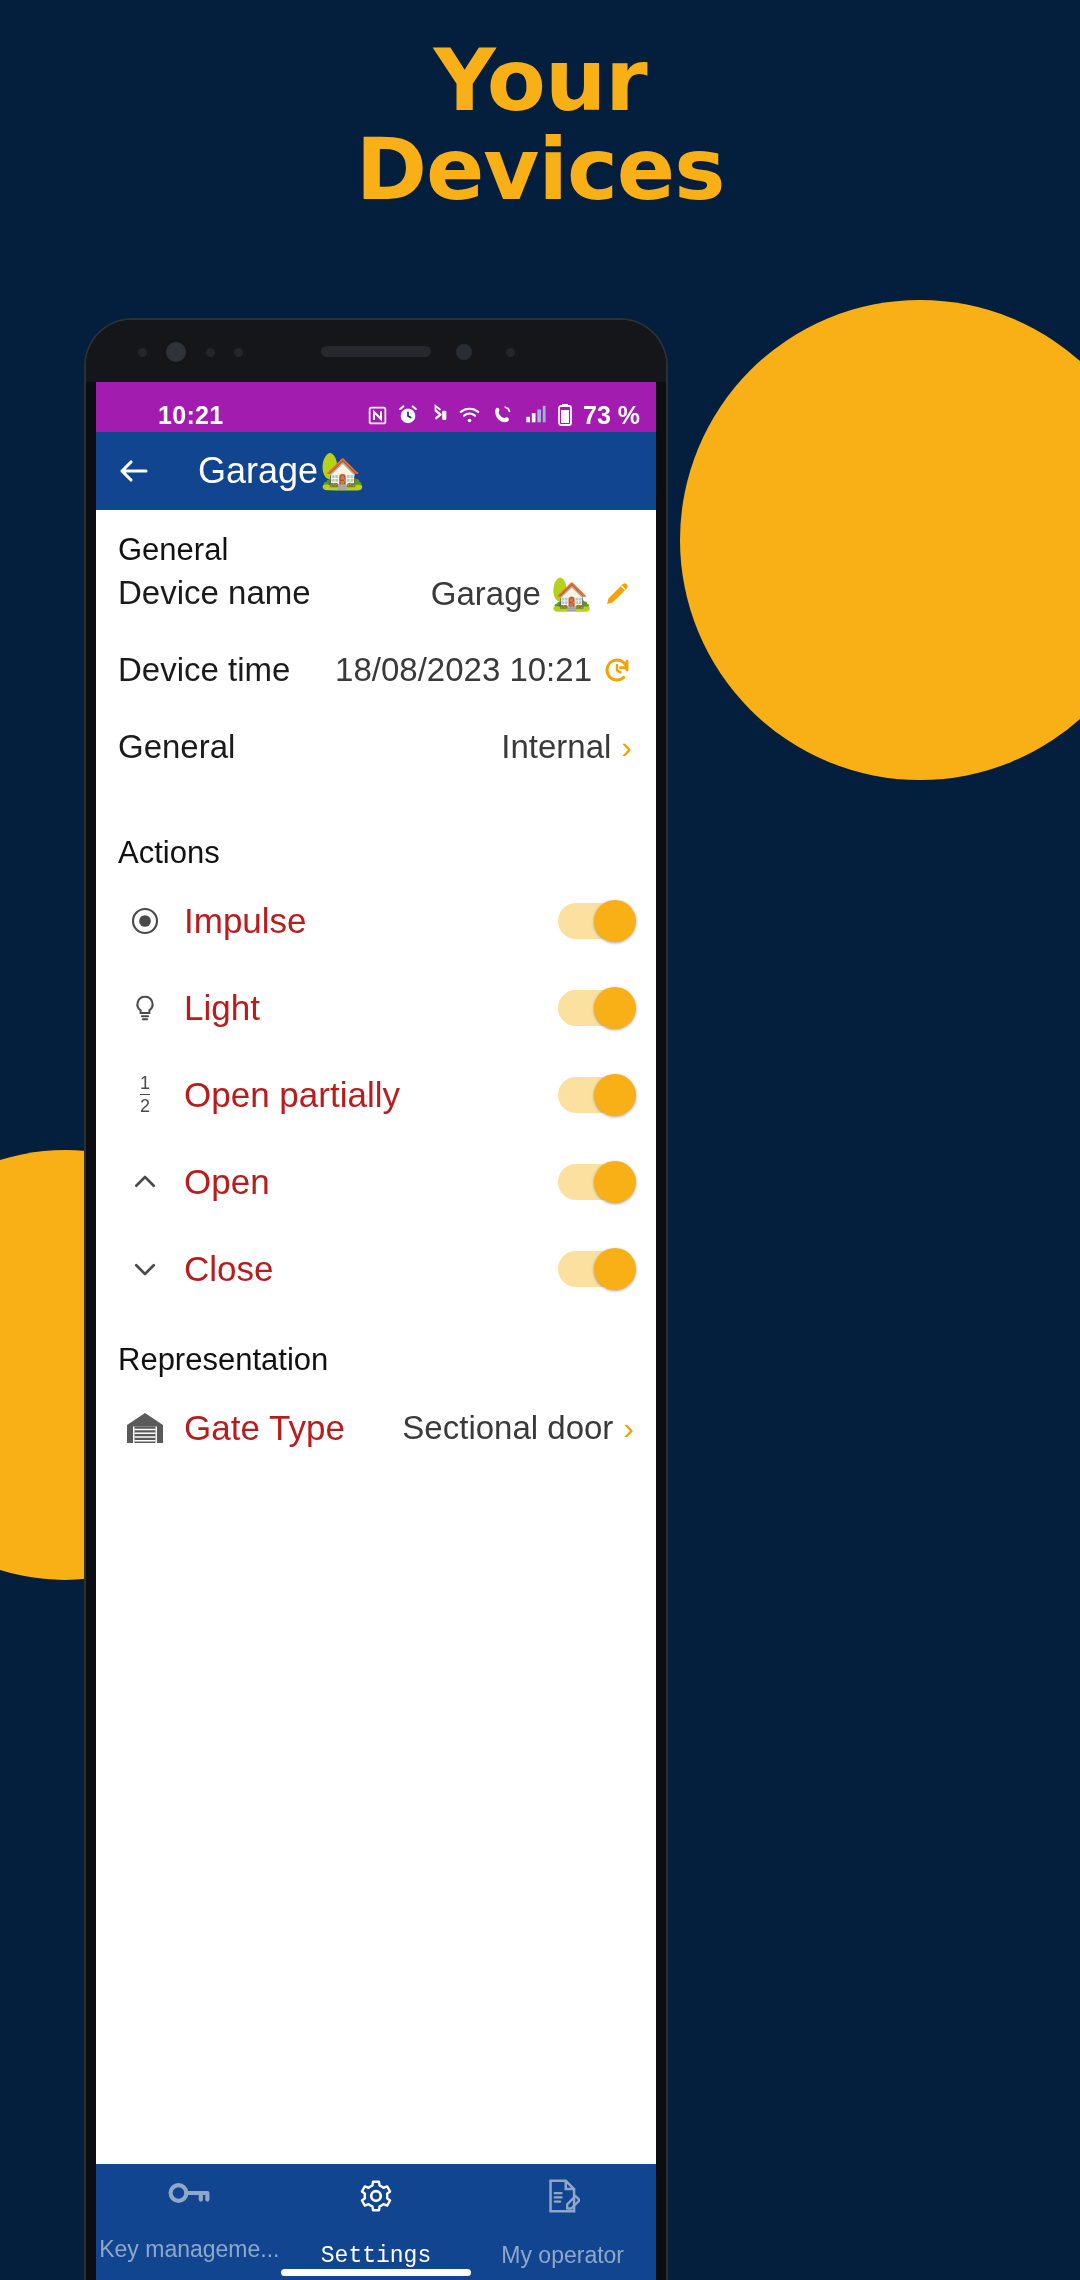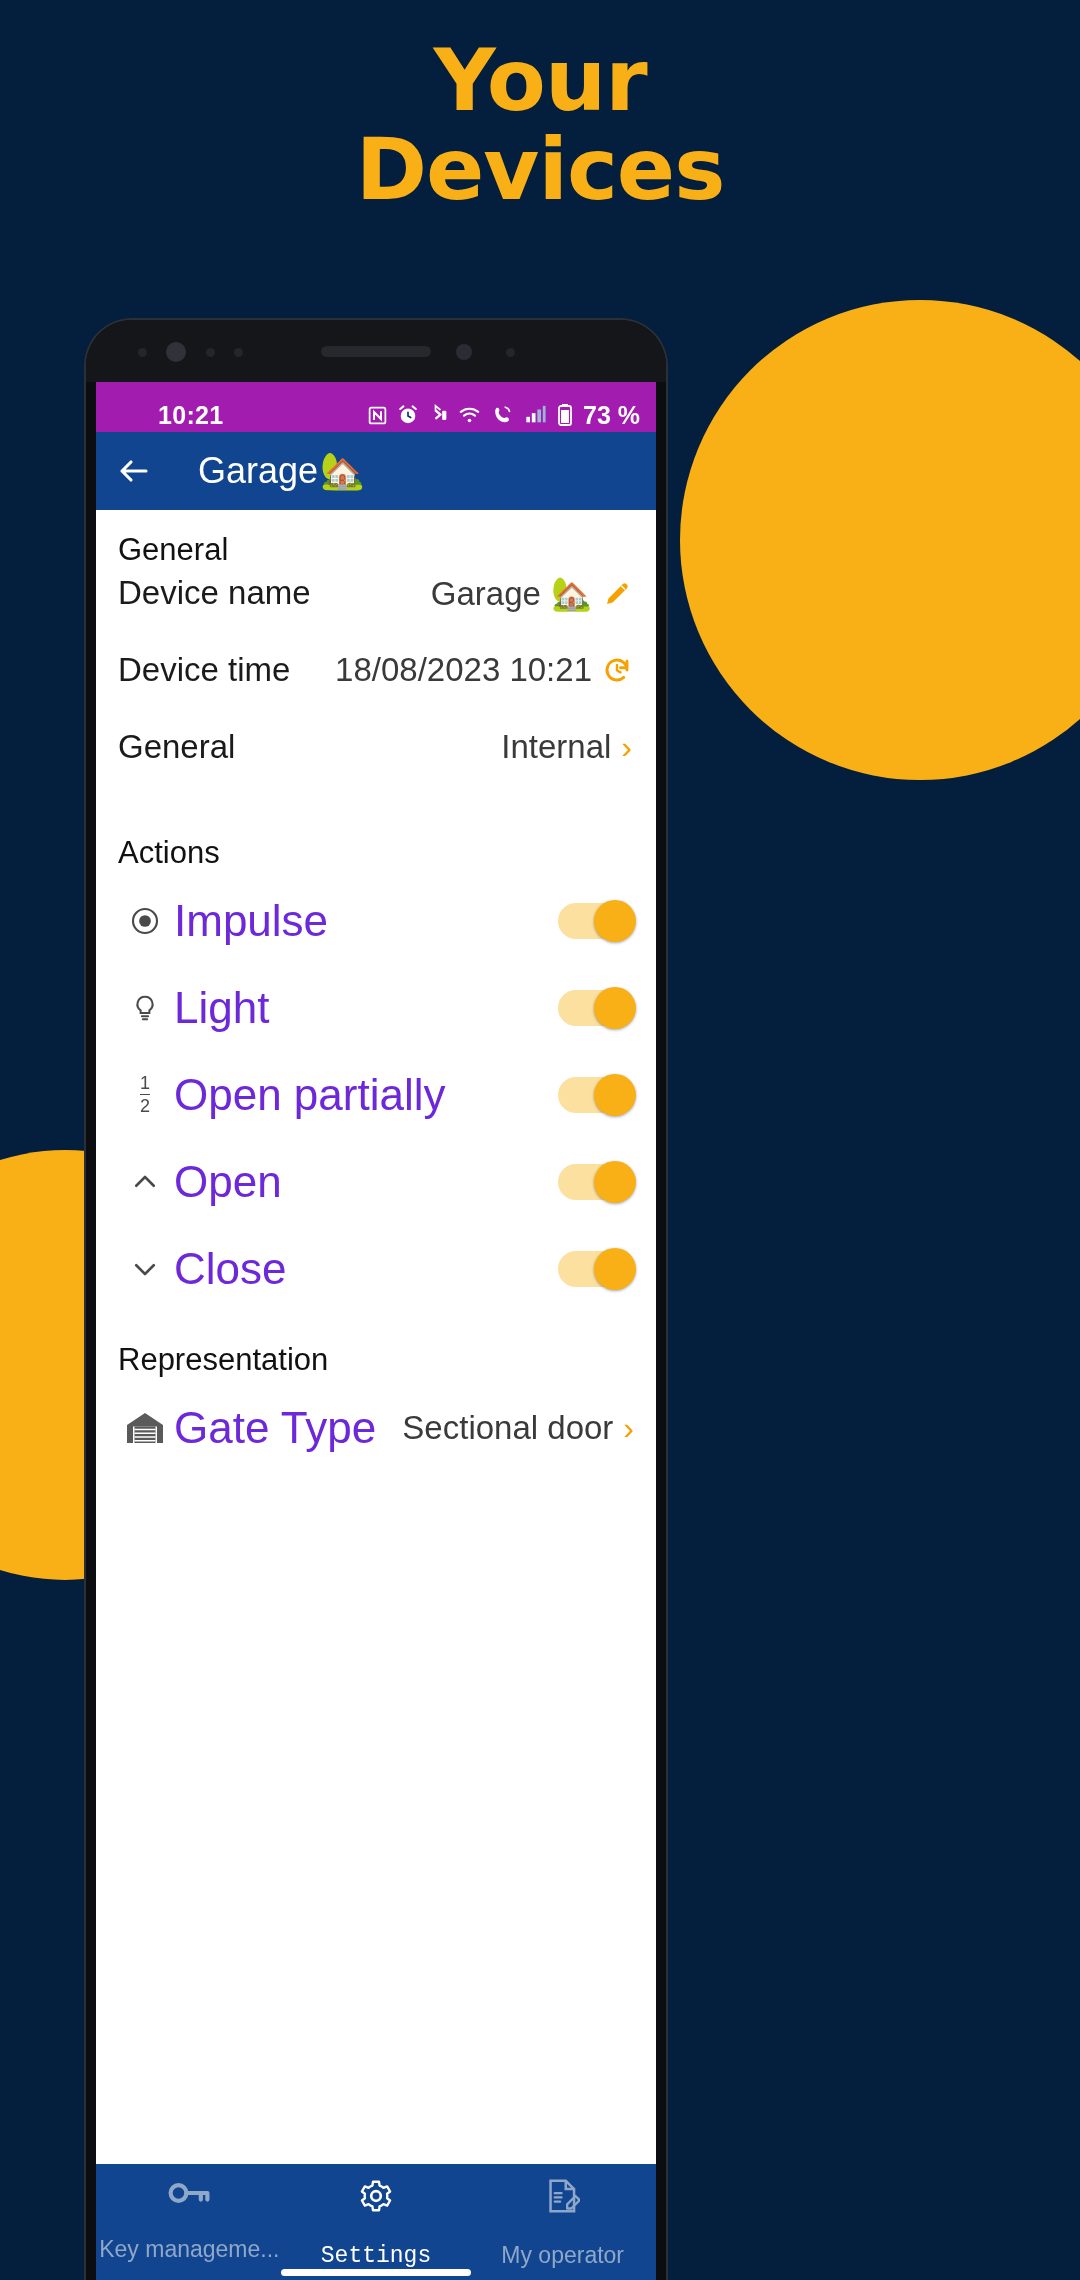--- a/index.html
+++ b/index.html
@@ -121,21 +121,21 @@
   .action-row {
     display:flex; align-items:center;
     min-height:87px;
     padding:0 22px 0 28px;
   }
   .action-icon {
     width:42px; flex:none; display:flex; align-items:center; justify-content:center;
     color:#4a4a4a;
   }
   .action-label {
-    margin-left:8px; flex:1; font-size:44px; color:#6d28d9;
+    margin-left:18px; flex:1; font-size:35px; color:#b91c1c;
   }
   .frac {
     font-size:18px; line-height:1; text-align:center; color:#4a4a4a;
   }
   .frac .num { display:block; }
   .frac .bar { display:block; height:1px; background:#4a4a4a; margin:2px 0; }
   .frac .den { display:block; }
 
   
   .toggle {

